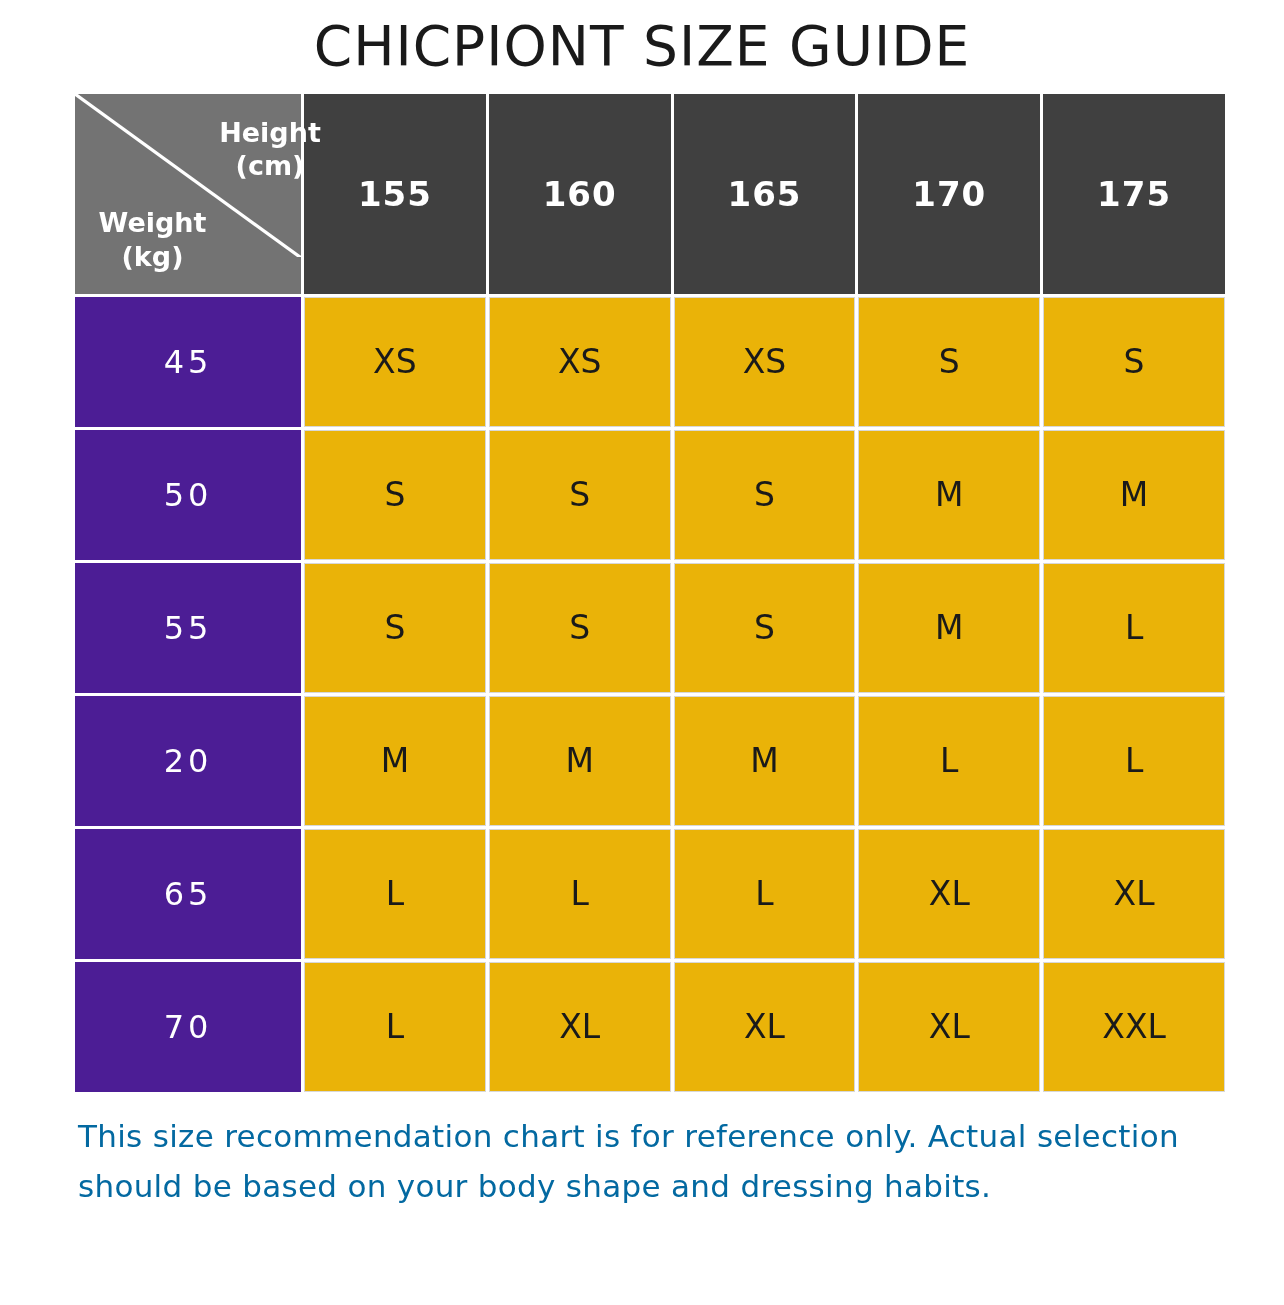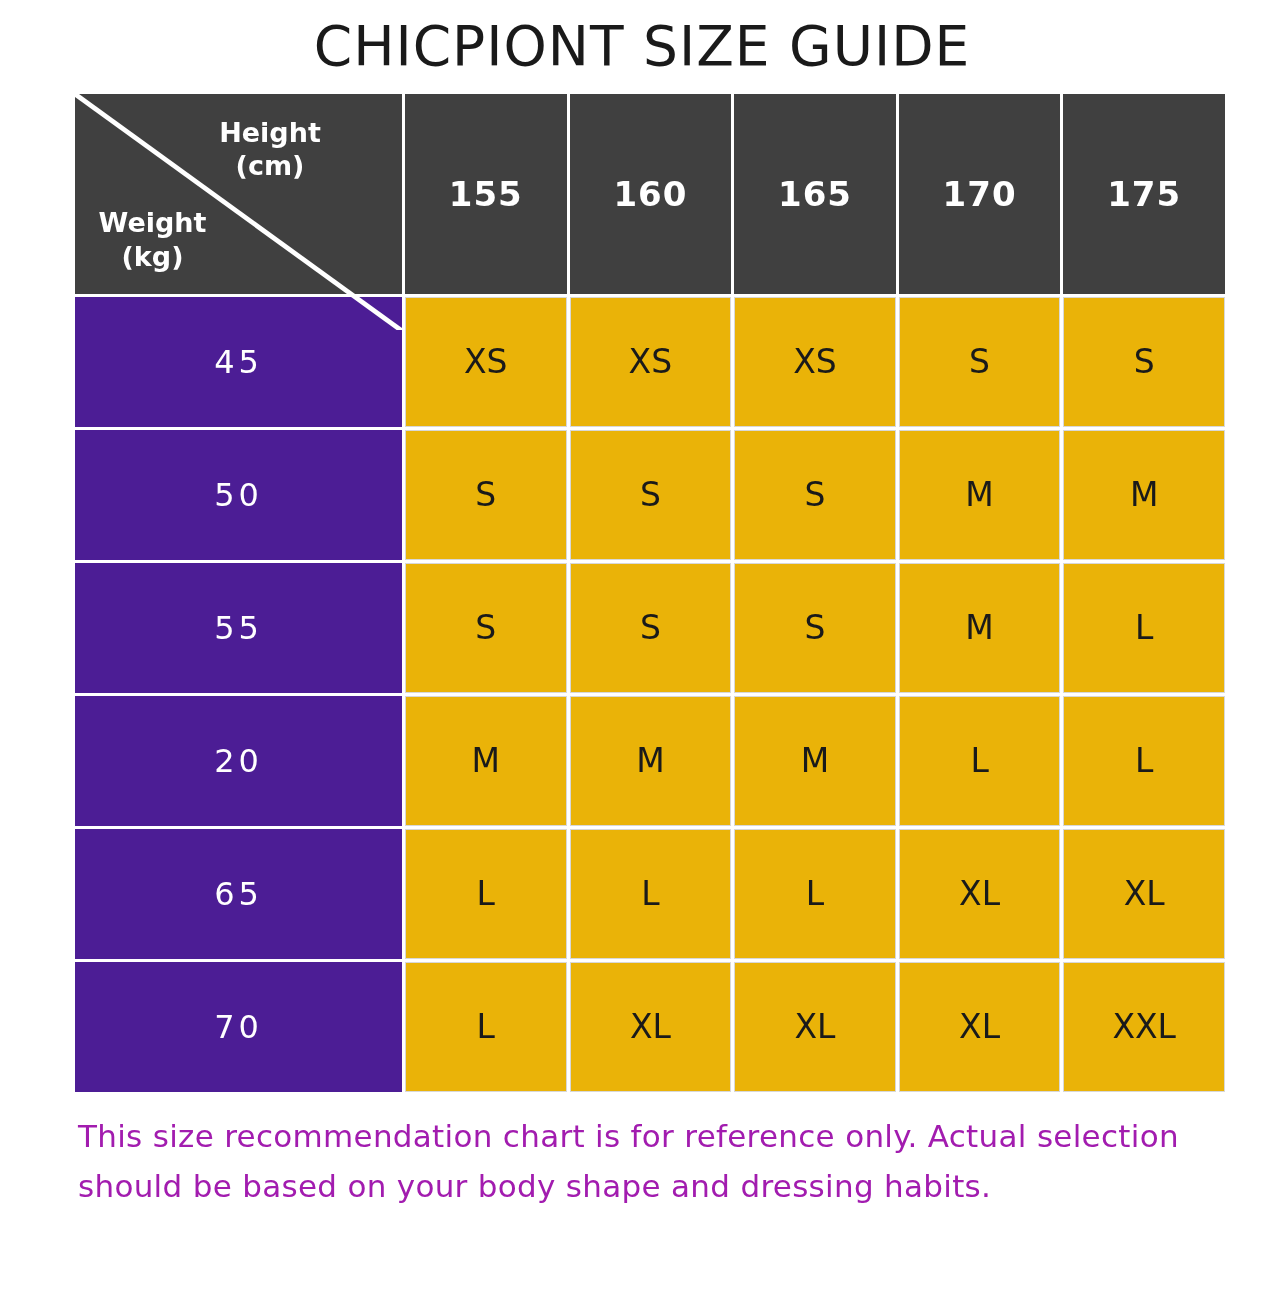--- a/index.html
+++ b/index.html
@@ -39,23 +39,23 @@
     width: 1156px;
     table-layout: fixed;
   }
   table.size-table td {
     padding: 0;
     text-align: center;
     vertical-align: middle;
   }
   .corner-cell {
     position: relative;
-    width: 327px;
+    width: 226px;
     height: 200px;
-    background: #404040;
+    background: #737373;
     border: none;
   }
   .corner-cell .diag {
     position: absolute;
     inset: 0;
   }
   .corner-label-height {
     position: absolute;
     top: 22px;
     left: 120px;
@@ -98,21 +98,21 @@
     border: 1px solid #d8d8d8;
     color: #1a1a1a;
     font-size: 33px;
     font-weight: 400;
     height: 128px;
   }
   .note {
     margin: 16px 78px 0 78px;
     font-size: 31px;
     line-height: 1.62;
-    color: #a21caf;
+    color: #0369a1;
     letter-spacing: 0.3px;
   }
 </style>
 </head>
 <body>
 
 <div class="page">
 
   <div class="title">CHICPIONT SIZE GUIDE</div>
 

